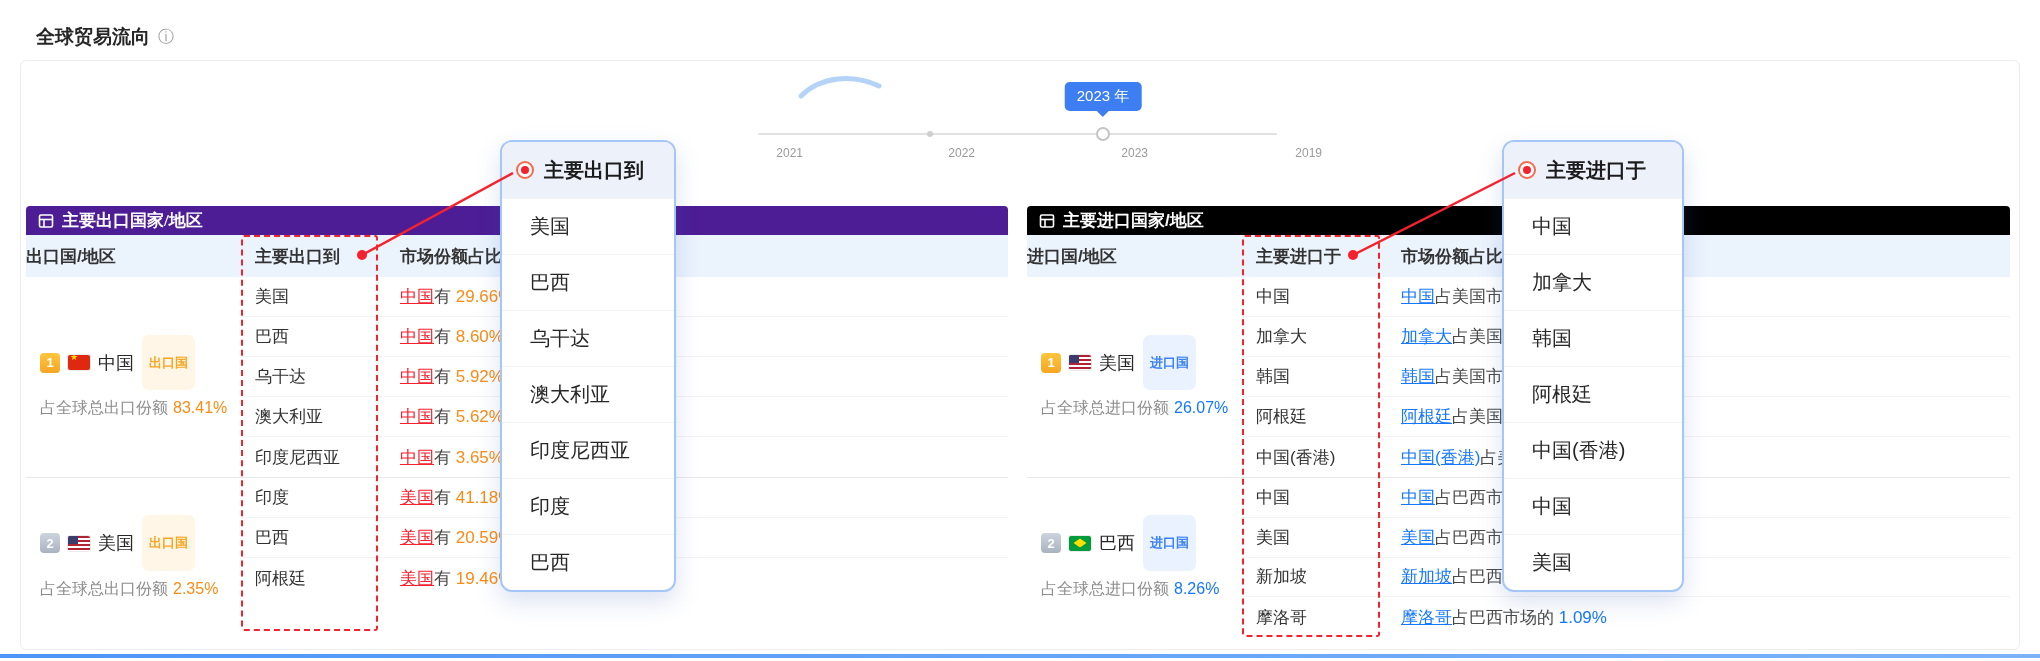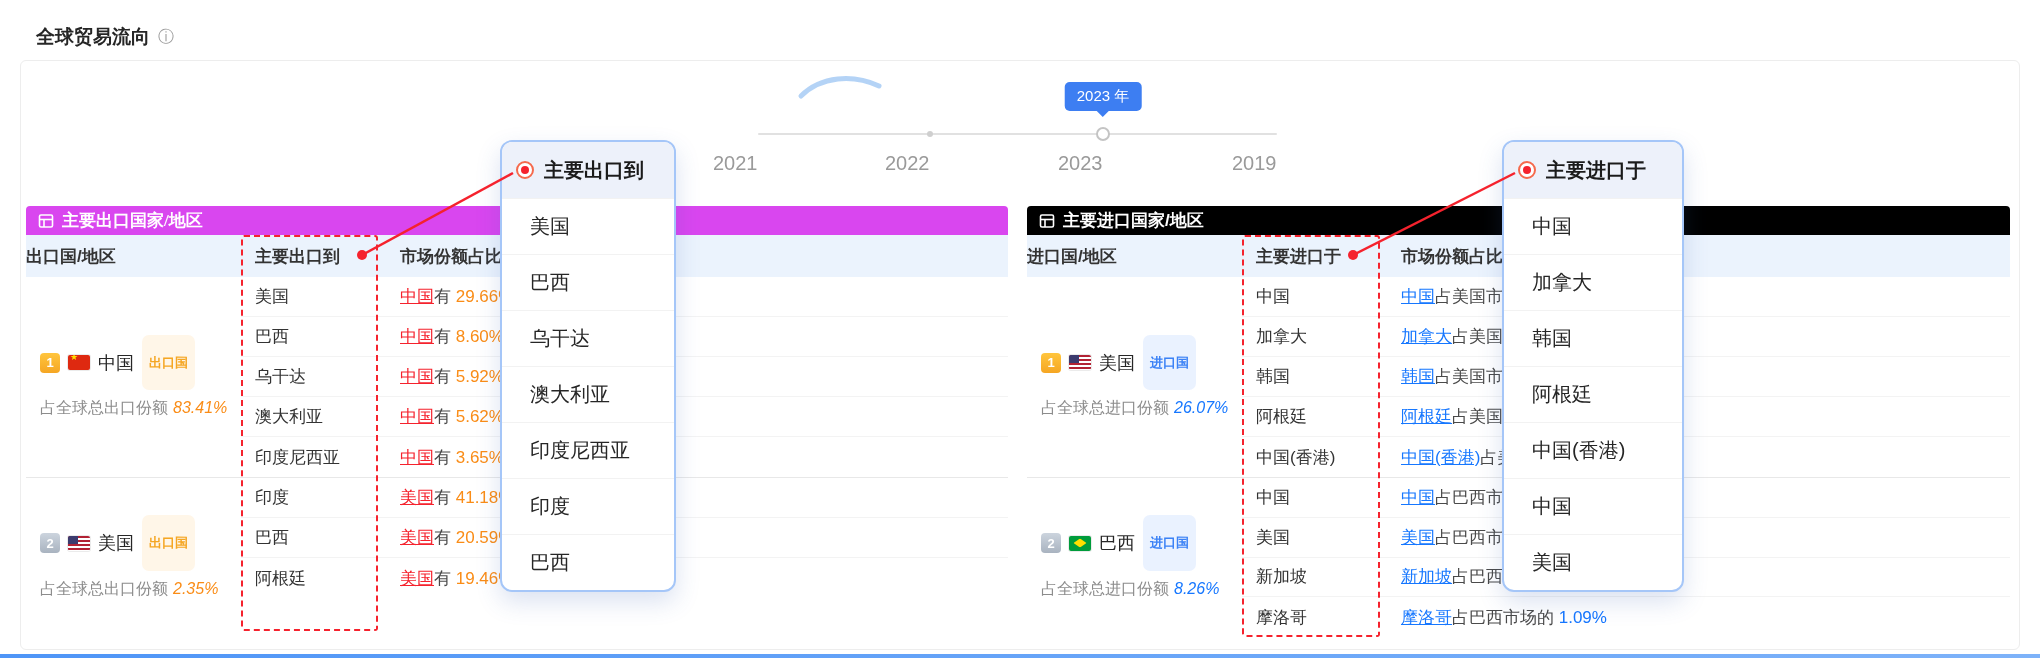--- a/index.html
+++ b/index.html
@@ -19,34 +19,34 @@
     background:linear-gradient(90deg,#4e95f7,#7db2f9); }
 
   
   .swoosh { position:absolute; left:795px; top:70px; }
 
   
   .track { position:absolute; left:758px; top:133px; width:519px; height:2px; background:#e1e1e1; border-radius:1px; }
   .tick-dot { position:absolute; top:131px; width:6px; height:6px; border-radius:50%; background:#cfcfcf; }
   .handle { position:absolute; left:1096px; top:127px; width:14px; height:14px; border-radius:50%;
     background:#fff; border:2px solid #c4c4c4; }
-  .year { position:absolute; top:152px; width:90px; margin-left:-45px; text-align:left;
-    font-size:20px; color:#9a9a9a; }
+  .year { position:absolute; top:146px; width:90px; margin-left:-45px; text-align:right;
+    font-size:12px; color:#9a9a9a; }
   .tooltip { position:absolute; left:1103px; top:82px; transform:translateX(-50%);
     background:#3d7ef2; color:#fff; font-size:15px; padding:5px 12px; border-radius:5px; white-space:nowrap; }
   .tooltip::after { content:""; position:absolute; left:50%; bottom:-6px; margin-left:-6px;
     border-left:6px solid transparent; border-right:6px solid transparent; border-top:6px solid #3d7ef2; }
 
   
   .tbl { position:absolute; top:206px; background:#fff; overflow:hidden; }
   .tbl-exp { left:26px; width:982px; height:426px; }
   .tbl-imp { left:1027px; width:983px; height:432px; }
   .tbl-head { height:29px; display:flex; align-items:center; gap:8px; padding:0 12px;
     color:#fff; font-size:17px; font-weight:600; border-radius:4px 4px 0 0; }
-  .tbl-exp .tbl-head { background:#d946ef;font-family:Liberation Serif, serif; }
+  .tbl-exp .tbl-head { background:#4c1d95;font-family:Liberation Serif, serif; }
   .tbl-imp .tbl-head { background:#000000; }
   .tbl-cols { height:42px; display:flex; align-items:center; background:#ebf3fd;
     font-size:17px; font-weight:600; color:#333; }
   .c1 { width:215px; padding-left:0; }
   .c2 { width:145px; padding-left:14px; }
   .c3 { flex:1; padding-left:14px; }
   .grp { display:flex; }
   .grp + .grp { border-top:1px solid #e8e8e8; }
   .grp-cell { width:215px; display:flex; flex-direction:column; justify-content:center; gap:8px; padding-left:14px; }
   .grp-rows { flex:1; display:flex; flex-direction:column; }
@@ -55,21 +55,21 @@
   .pcell { width:145px; padding-left:14px; color:#333; }
   .scell { flex:1; padding-left:14px; color:#4a4a4a; white-space:pre-wrap; }
   .lnk { text-decoration:underline; cursor:pointer; }
   .red { color:#f5222d; }
   .blue { color:#1677ff; }
   .pct { font-weight:500; }
   .orange { color:#fa8c16; }
   .grp-line1 { display:flex; align-items:center; gap:8px; }
   .grp-name { font-size:18px; font-weight:500; color:#262626; }
   .grp-line2 { font-size:16px; color:#8c8c8c; }
-  .grp-line2 .val { margin-left:5px; font-weight:500;font-style:italic; }
+  .grp-line2 .val { margin-left:5px; font-weight:500; }
   .rank { width:20px; height:20px; border-radius:4px; color:#fff; font-size:13px; font-weight:700;
     display:flex; align-items:center; justify-content:center; }
   .rank-1 { background:linear-gradient(180deg,#ffc53d,#f5a623); }
   .rank-2 { background:linear-gradient(180deg,#ccd4de,#a9b3c0); }
   .role-badge { font-size:13px; padding:20px 7px; border-radius:7px; line-height:1.2;font-weight:bold; }
   .role-exp { color:#f5a623; background:#fff6e8; }
   .role-imp { color:#3b82f6; background:#eaf2ff; }
   .flag { width:22px; height:15px; border-radius:2px; position:relative; display:inline-block;
     box-shadow:0 0 0 1px rgba(0,0,0,.08); overflow:hidden; flex:0 0 auto; }
   .flag-cn { background:#de2910; }

